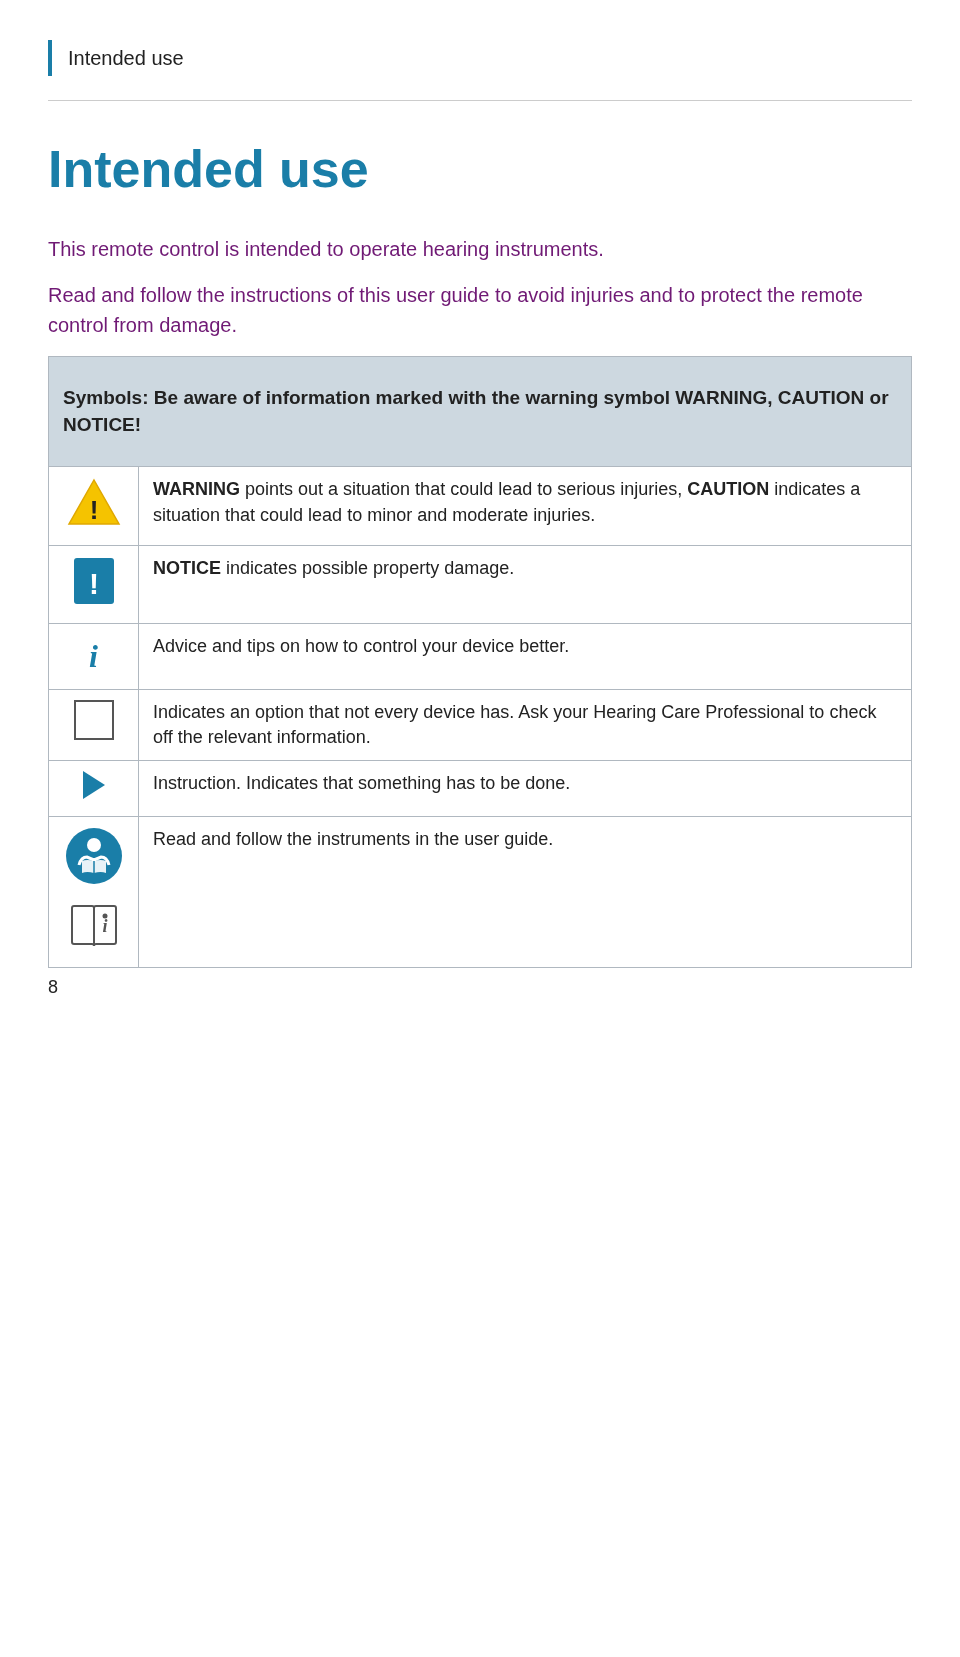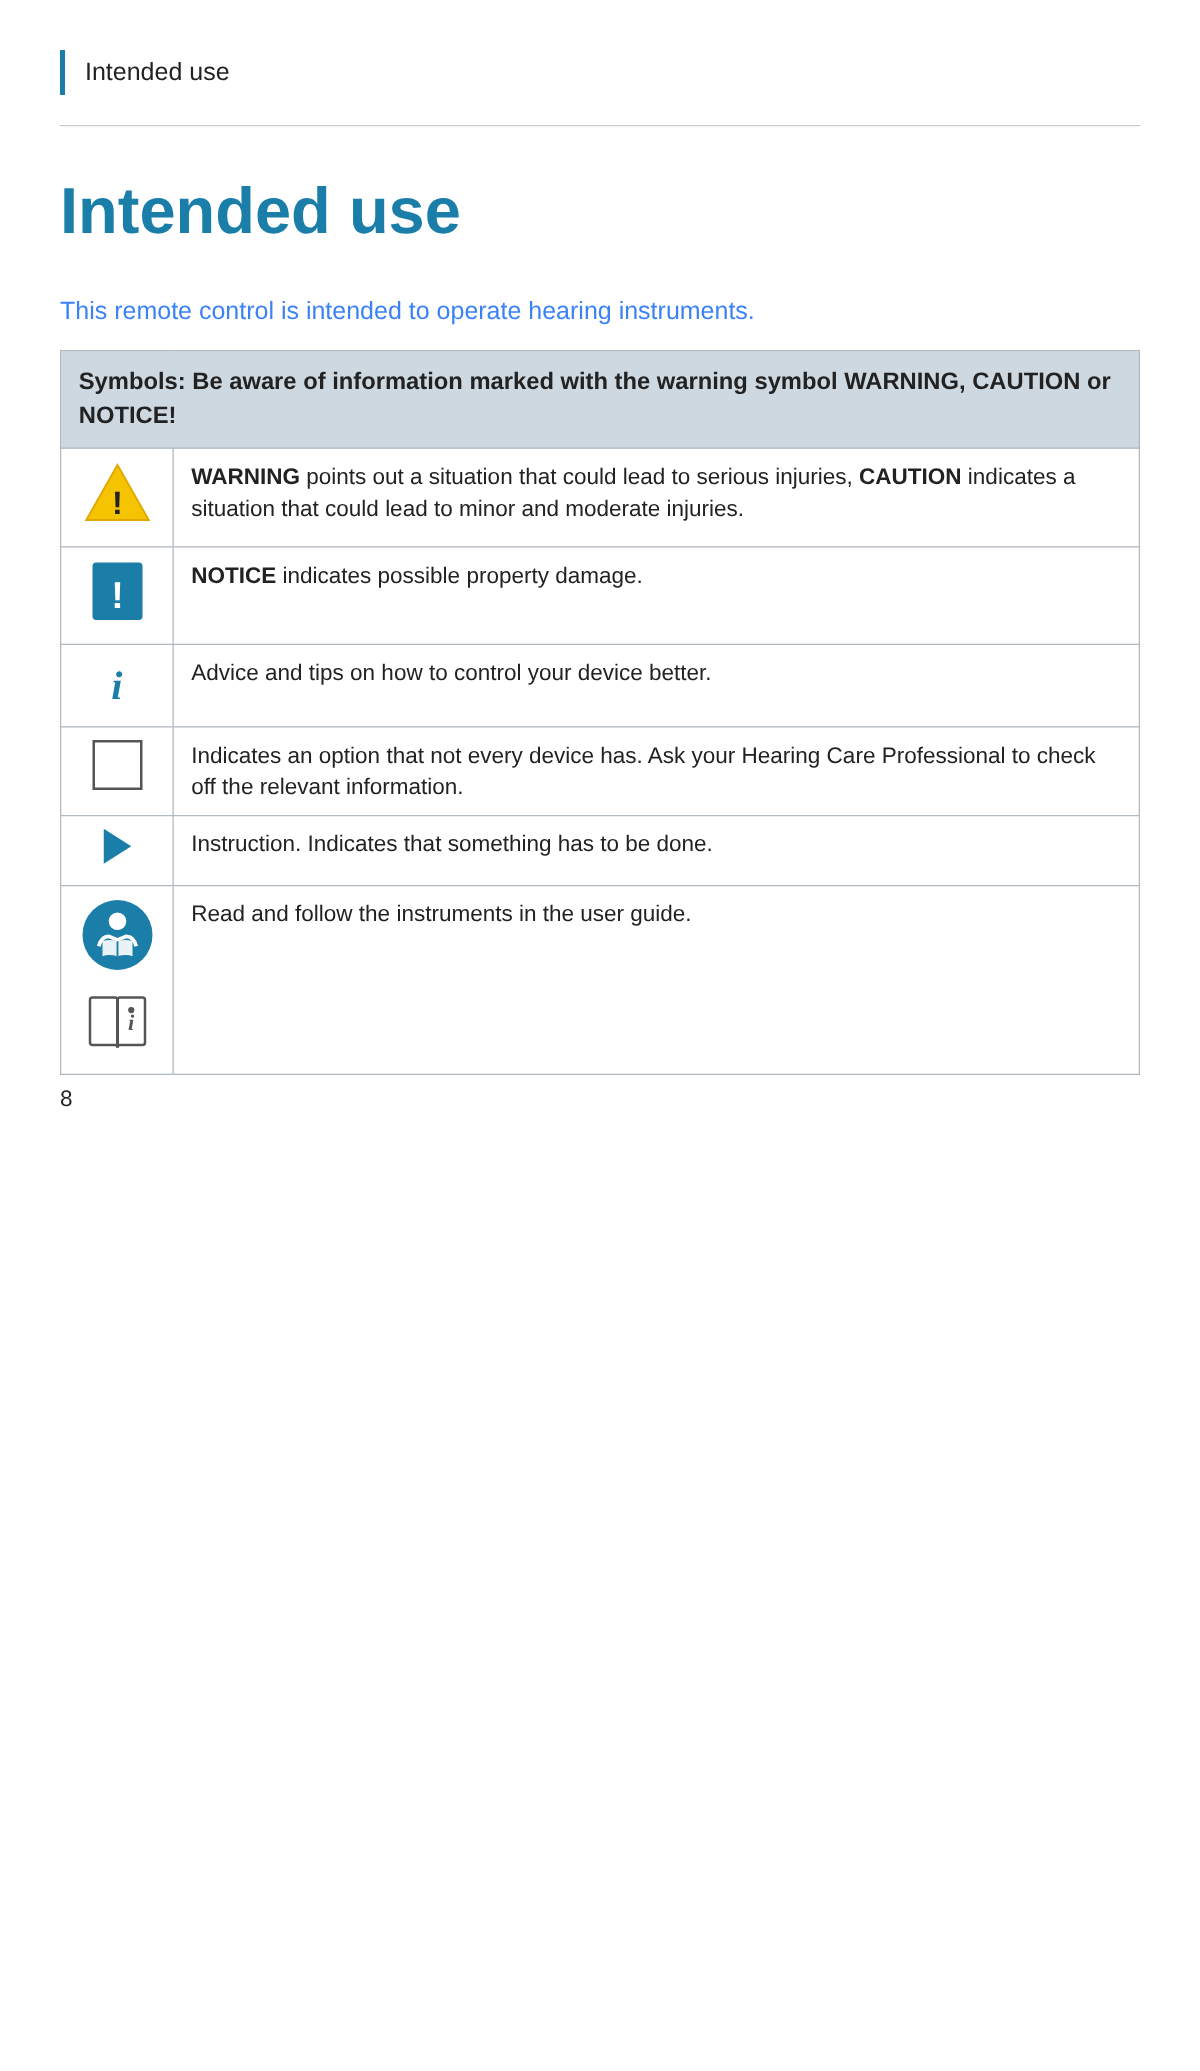--- a/index.html
+++ b/index.html
@@ -49,21 +49,21 @@
       color: #1a7ea8;
       margin-bottom: 36px;
       line-height: 1.1;
     }
 
     
     .intro-text {
       font-size: 20px;
       line-height: 1.5;
       margin-bottom: 16px;
-      color: #3b82f6;
+      color: #701a75;
     }
 
     
     .symbols-table {
       border-collapse: collapse;
       width: 100%;
       margin-top: 8px;
     }
 
     .symbols-table td {
@@ -72,21 +72,21 @@
       vertical-align: top;
       font-size: 18px;
       line-height: 1.4;
       color: #222;
     }
 
     .symbols-header-row td {
       background: #cdd8e0;
       font-size: 19px;
       font-weight: normal;
-      padding: 12px 14px;
+      padding: 28px 14px;
     }
 
     .symbols-header-row td span {
       font-weight: bold;
     }
 
     .icon-cell {
       width: 90px;
       text-align: center;
       vertical-align: middle;
@@ -180,20 +180,21 @@
 <div class="page-wrapper">
 
   <div class="breadcrumb-bar">
     <div class="breadcrumb-left-bar"></div>
     <span class="breadcrumb-title">Intended use</span>
   </div>
 
   <h1 class="main-heading">Intended use</h1>
 
   <p class="intro-text">This remote control is intended to operate hearing instruments.</p>
+  <p class="intro-text">Read and follow the instructions of this user guide to avoid injuries and to protect the remote control from damage.</p>
 
   <table class="symbols-table">
     <tbody>
 
       <tr class="symbols-header-row">
         <td colspan="2">
           <span>Symbols:</span>
           <span> Be aware of information marked with the warning symbol <strong>WARNING</strong>, <strong>CAUTION</strong> or <strong>NOTICE</strong>!</span>
         </td>
       </tr>

